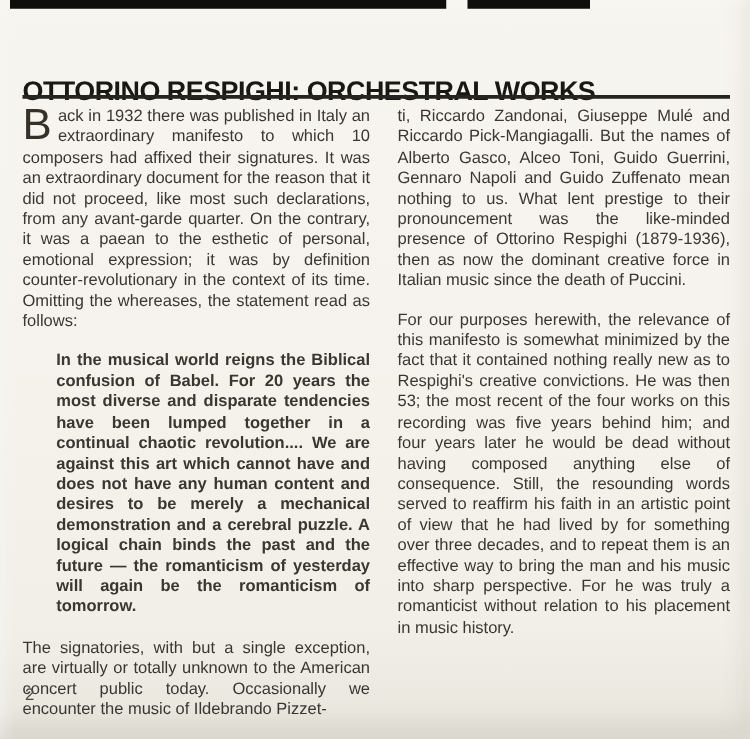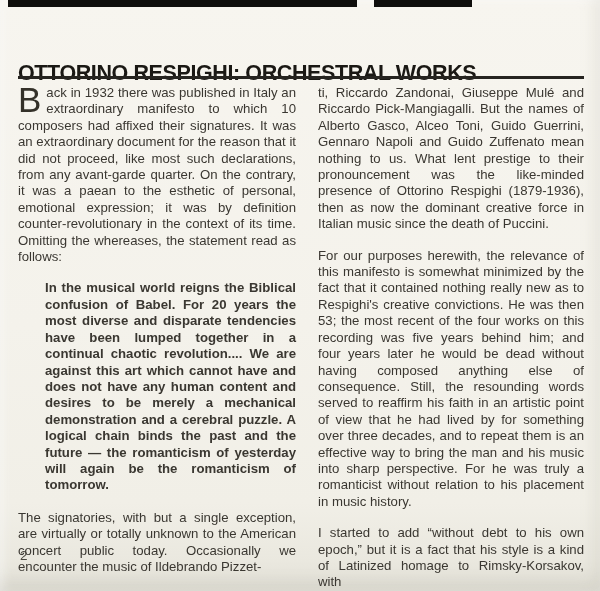--- a/index.html
+++ b/index.html
@@ -99,20 +99,19 @@
       <blockquote><span>In the musical world reigns the Biblical confusion of Babel. For 20 years the most diverse and disparate tendencies have been lumped together in a continual chaotic revolution.... We are against this art which cannot have and does not have any human content and desires to be merely a mechanical demonstration and a cerebral puzzle. A logical chain binds the past and the future — the romanticism of yesterday will again be the romanticism of tomorrow.</span></blockquote>
 
       <p>The signatories, with but a single exception, are virtually or totally unknown to the American concert public today. Occasionally we encounter the music of Ildebrando Pizzet-</p>
     </div>
 
     <div class="col col-right">
       <p>ti, Riccardo Zandonai, Giuseppe Mulé and Riccardo Pick-Mangiagalli. But the names of Alberto Gasco, Alceo Toni, Guido Guerrini, Gennaro Napoli and Guido Zuffenato mean nothing to us. What lent prestige to their pronouncement was the like-minded presence of Ottorino Respighi (1879-1936), then as now the dominant creative force in Italian music since the death of Puccini.</p>
 
       <p>For our purposes herewith, the relevance of this manifesto is somewhat minimized by the fact that it contained nothing really new as to Respighi's creative convictions. He was then 53; the most recent of the four works on this recording was five years behind him; and four years later he would be dead without having composed anything else of consequence. Still, the resounding words served to reaffirm his faith in an artistic point of view that he had lived by for something over three decades, and to repeat them is an effective way to bring the man and his music into sharp perspective. For he was truly a romanticist without relation to his placement in music history.</p>
 
-      <p>I started to add “without debt to his own epoch,” but it is a fact that his style is a kind of Latinized homage to Rimsky-Korsakov, with</p>
     </div>
 
   </div>
 
   <div class="page-number">2</div>
 
 </div>
 
 </body></html>

